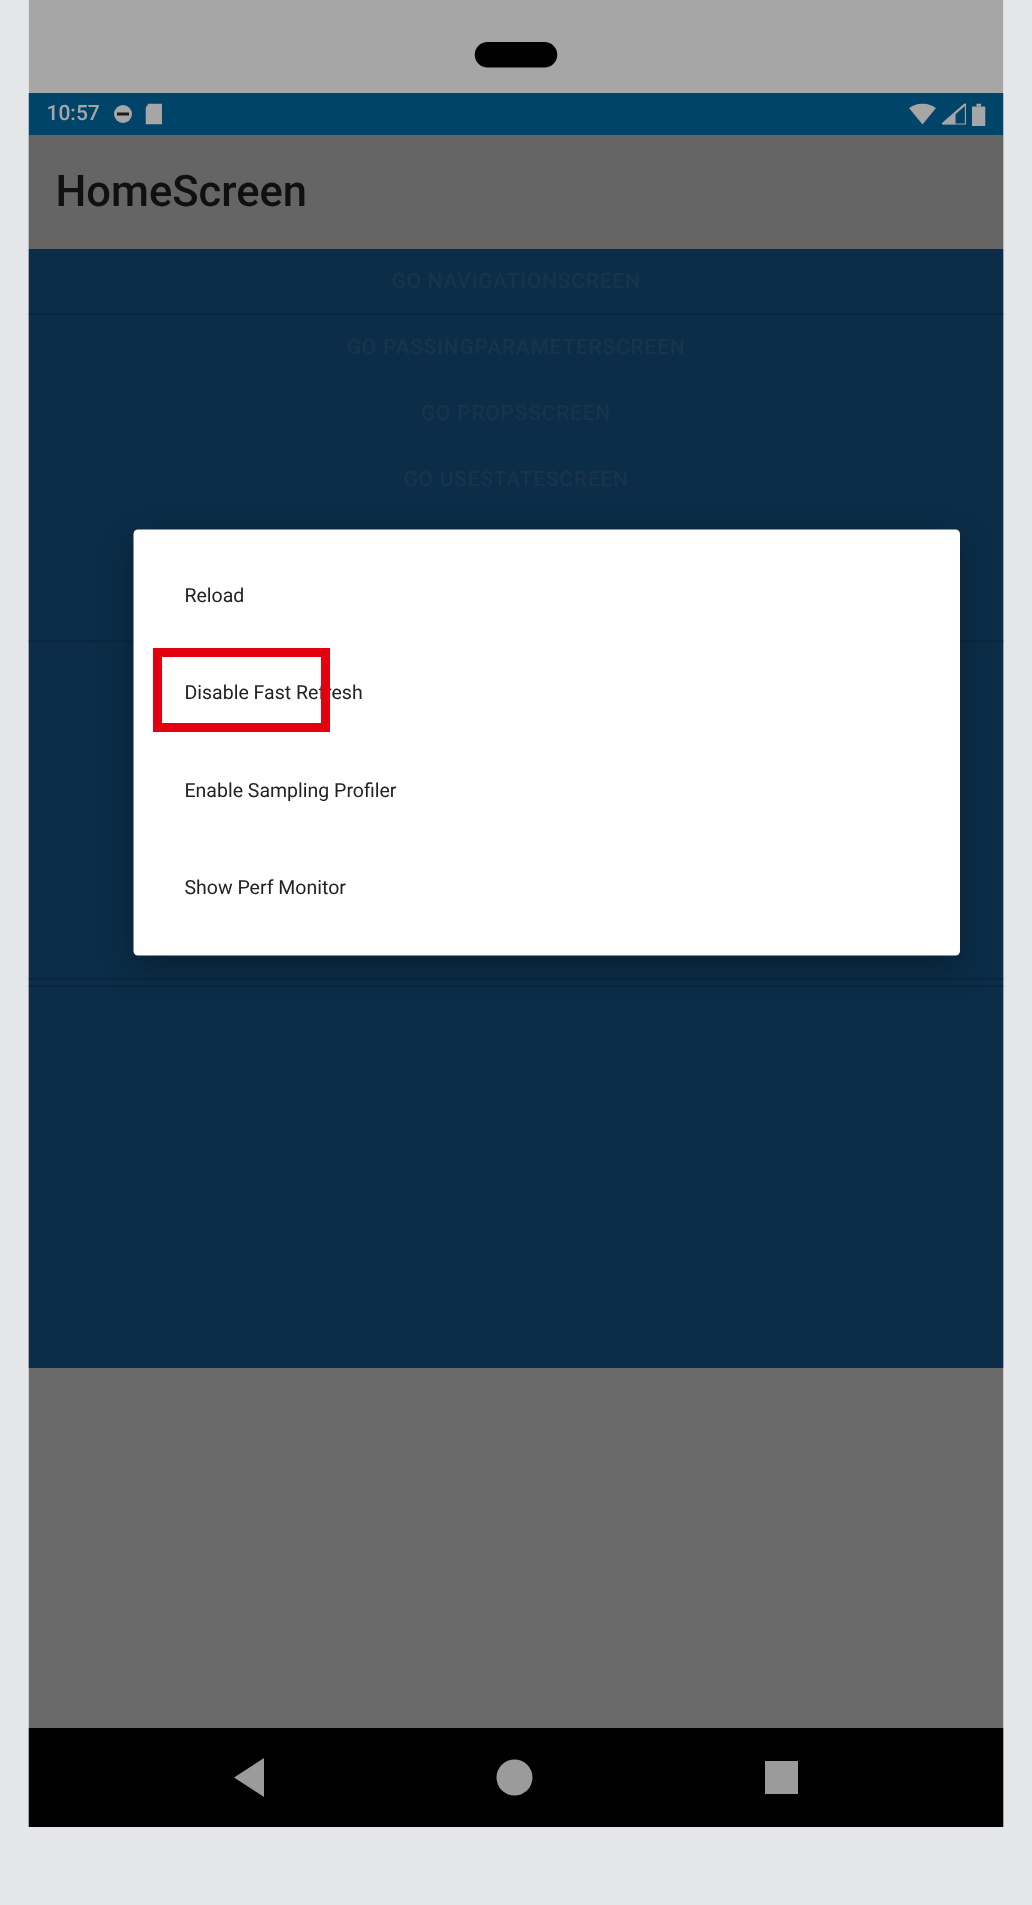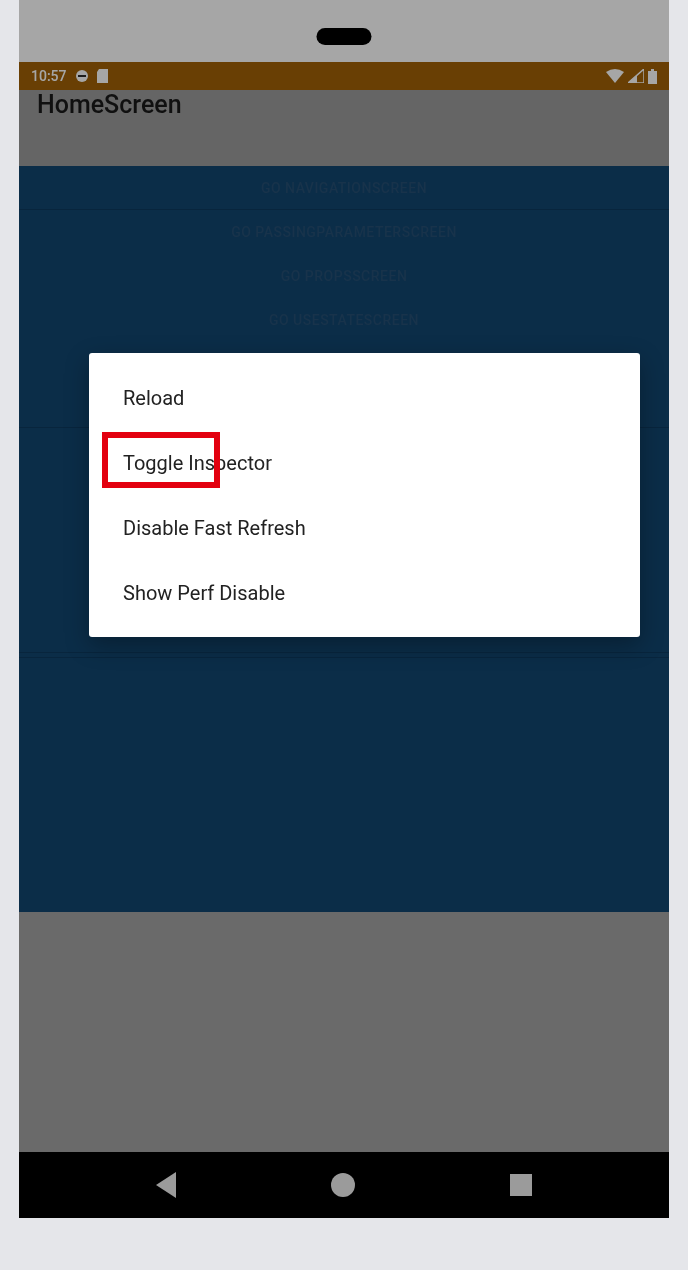--- a/index.html
+++ b/index.html
@@ -35,21 +35,21 @@
       background: #000;
       border-radius: 10px;
       z-index: 100;
     }
     .status-bar {
       position: absolute;
       top: 62px;
       left: 0;
       right: 0;
       height: 28px;
-      background: #a16207;
+      background: #0369a1;
       display: flex;
       align-items: center;
       justify-content: space-between;
       padding: 0 12px;
       color: #fff;
       font-size: 14px;
       z-index: 10;
     }
     .status-left {
       display: flex;
@@ -69,23 +69,23 @@
       top: 90px;
       left: 0;
       right: 0;
       bottom: 66px;
       background: #a4a4a4;
     }
     .app-header {
       height: 76px;
       background: #9b9b9b;
       display: flex;
-      align-items: flex-start;
+      align-items: center;
       padding: 0 18px;
-      font-size: 25px;
+      font-size: 29px;
       font-weight: 500;
       color: #1a1a1a;
     }
     .nav-section {
       background: #12456f;
     }
     .nav-button {
       height: 44px;
       display: flex;
       align-items: center;
@@ -126,21 +126,21 @@
       border-radius: 3px;
       box-shadow: 0 8px 24px rgba(0,0,0,0.3);
       z-index: 30;
       padding: 12px 0;
     }
     .dev-menu-item {
       height: 65px;
       display: flex;
       align-items: center;
       padding: 0 34px;
-      font-size: 20px;
+      font-size: 13px;
       color: #222;
       cursor: pointer;
     }
     .highlight-box {
       position: absolute;
       border: 6px solid #e3000f;
       pointer-events: none;
       z-index: 40;
     }
     .android-nav {
@@ -243,27 +243,27 @@
     </div>
   </div>
 
   <div class="overlay"></div>
 
   <div class="dev-menu">
     <div class="dev-menu-item">
       <span>Reload</span>
     </div>
     <div class="dev-menu-item">
-      <span>Toggle Inspector</span>
-    </div>
-    <div class="dev-menu-item">
       <span>Disable Fast Refresh</span>
     </div>
     <div class="dev-menu-item">
-      <span>Show Perf Disable</span>
+      <span>Enable Sampling Profiler</span>
+    </div>
+    <div class="dev-menu-item">
+      <span>Show Perf Monitor</span>
     </div>
   </div>
 
   <div class="highlight-box" style="top:432px; left:83px; width:118px; height:56px;"></div>
 
   <div class="android-nav">
     <div class="nav-icon-back"></div>
     <div class="nav-icon-home"></div>
     <div class="nav-icon-recent"></div>
   </div>

